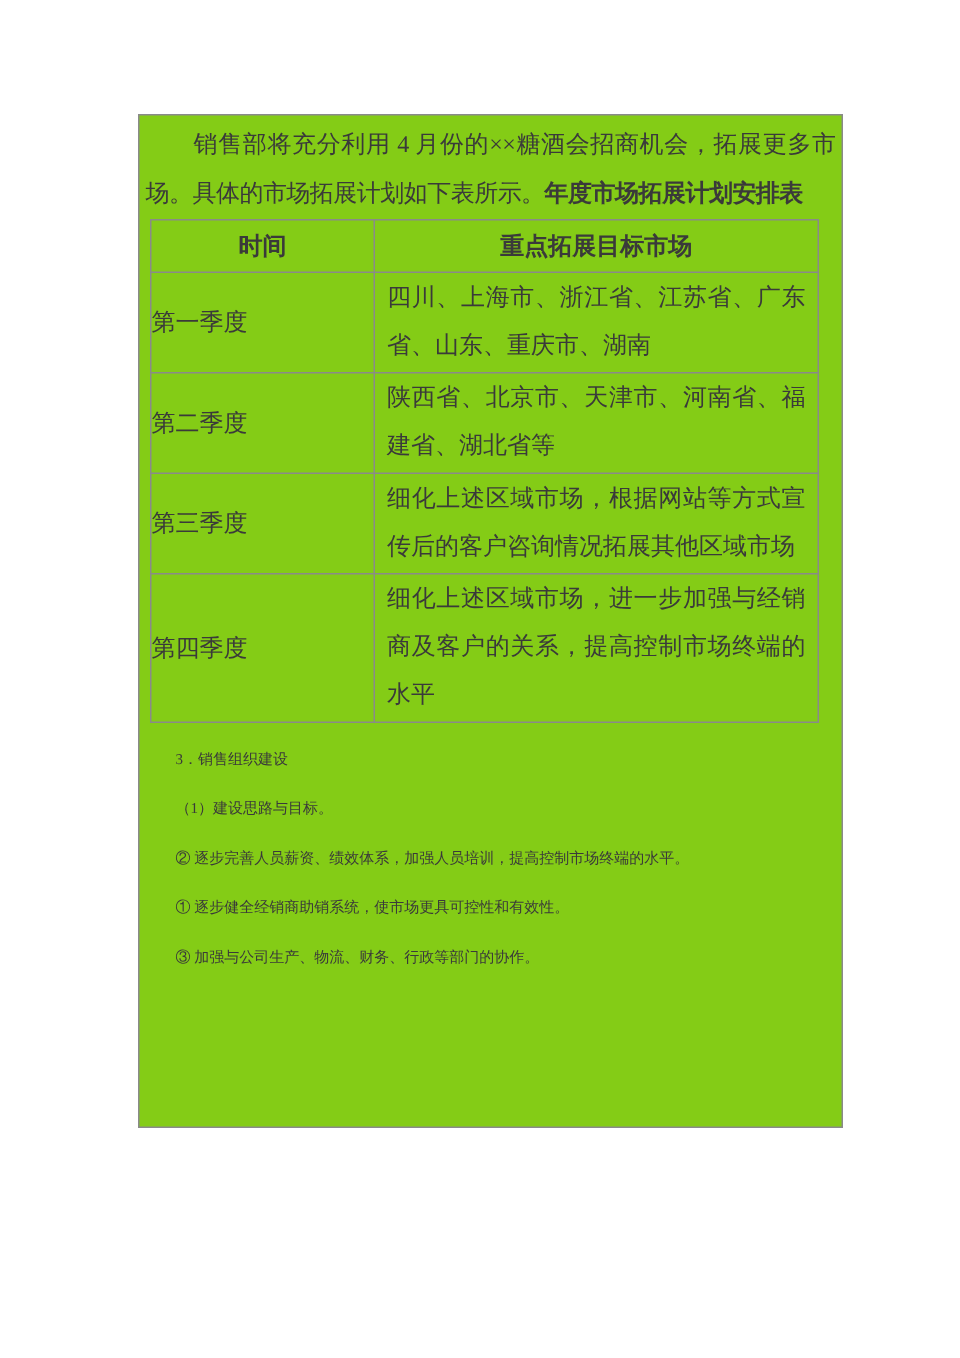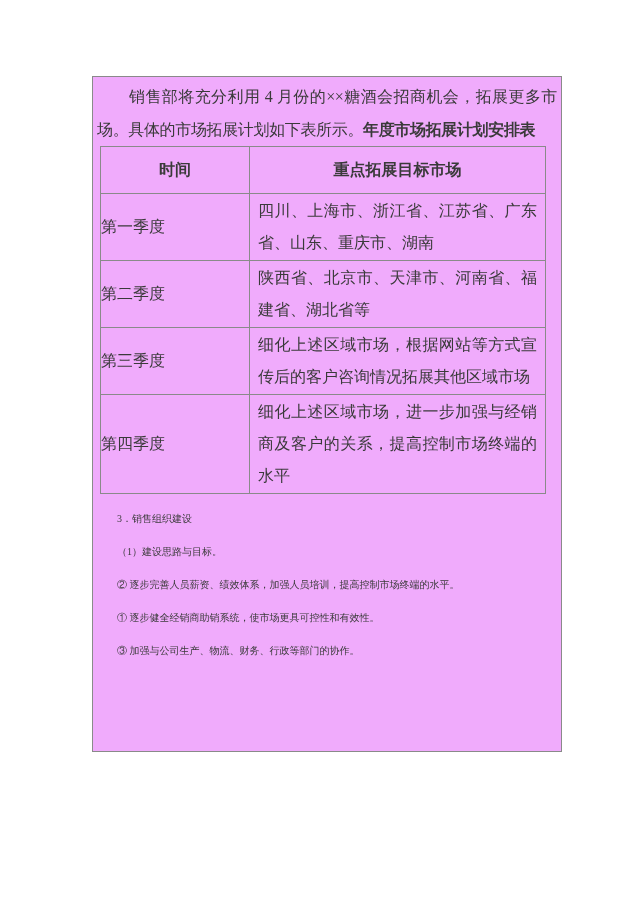--- a/index.html
+++ b/index.html
@@ -7,21 +7,21 @@
     width: 640px; height: 905px;
     background: #ffffff;
     font-family: "Liberation Serif", serif;
     color: #3a3a3a;
   }
   .doc-cell {
     position: absolute;
     left: 92px; top: 76px;
     width: 470px; height: 676px;
     border: 1.5px solid #8a8a8a;
-    background: #f0abfc;
+    background: #84cc16;
     padding: 3px 4px 0 4px;
     overflow: hidden;
   }
   .intro {
     font-size: 16px;
     line-height: 33px;
     text-indent: 2em;
     text-align: justify;
     text-justify: inter-ideograph;
     letter-spacing: -0.35px;
@@ -32,21 +32,21 @@
     margin-left: 3px;
     width: 446px;
     table-layout: fixed;
     font-size: 16px;
   }
   table.plan th, table.plan td {
     border: 1px solid #8a8a8a;
     font-weight: normal;
   }
   table.plan th {
-    height: 47px;
+    height: 35px;
     font-weight: bold;
     text-align: center;
     vertical-align: middle;
     padding: 0;
   }
   col.c-period { width: 149px; }
   td.period-cell {
     text-align: left;
     vertical-align: middle;
   }

